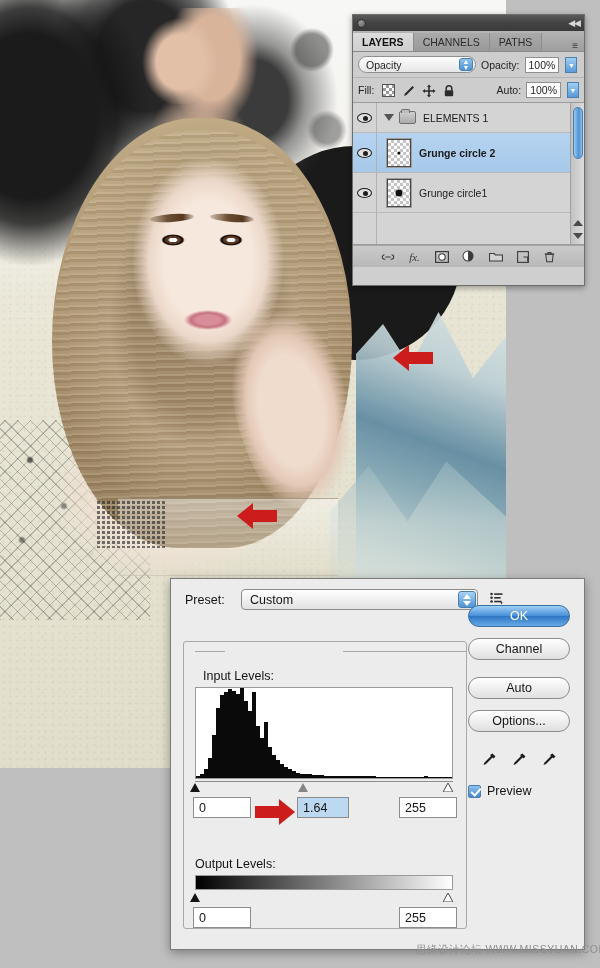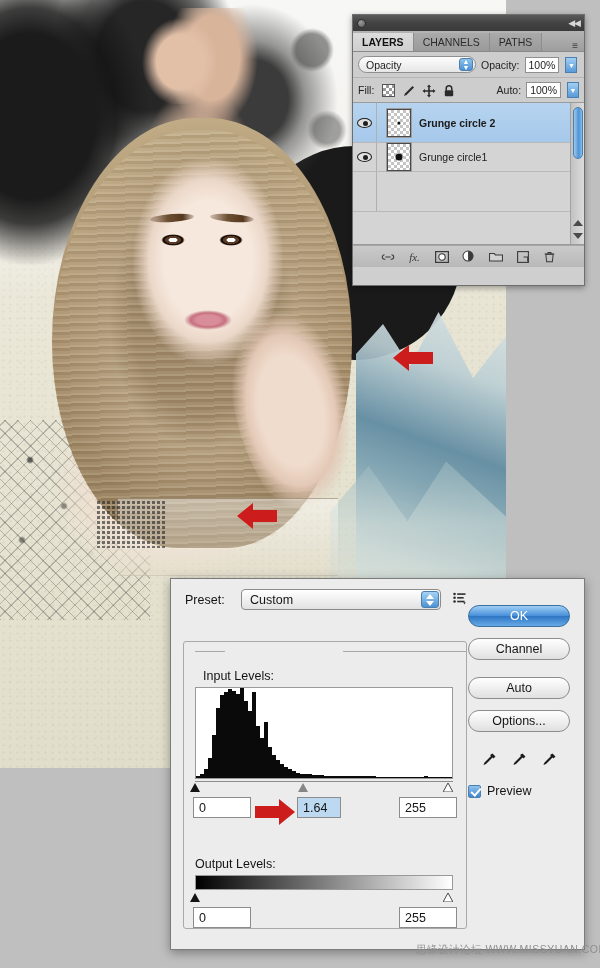--- a/index.html
+++ b/index.html
@@ -502,32 +502,40 @@
         </span>
       </span>
       <span class="small-label" style="margin-left:auto">Auto:</span>
       <span class="numbox">100%</span>
       <span class="numbox-arrow">▼</span>
     </div>
 
     <div class="layer-list">
 
 
+      <div class="layer-row" style="height:30px">
+        <span class="eye-cell">
+          <span class="eye"></span>
+        </span>
+        <span class="tri tri-down"></span>
+        <span class="folder-ic"></span>
+        <span class="layer-name">ELEMENTS 1</span>
+      </div>
 
       <div class="layer-row selected" style="height:40px">
         <span class="eye-cell">
           <span class="eye"></span>
         </span>
         <span class="thumb">
           <span class="dot" style="width:3px;height:3px"></span>
         </span>
         <span class="layer-name bold">Grunge circle 2</span>
       </div>
 
-      <div class="layer-row" style="height:29px">
+      <div class="layer-row" style="height:40px">
         <span class="eye-cell">
           <span class="eye"></span>
         </span>
         <span class="thumb">
           <span class="dot" style="width:7px;height:7px"></span>
         </span>
         <span class="layer-name">Grunge circle1</span>
       </div>
 
       <div class="layer-row" style="height:40px">
@@ -583,21 +591,21 @@
     </div>
   </div>
 
   <div id="levels-dialog">
 
 
     <div class="dlg-body">
 
       <div class="row" style="position:absolute; left:14px; top:10px;">
         <span class="lbl" style="width:56px">Preset:</span>
-        <span class="sel" style="width:200px">
+        <span class="sel" style="width:237px">
           <span>Custom</span>
           <span class="arrows">
             <i class="arw-up"></i>
               <i class="arw-dn"></i>
           </span>
         </span>
         <span style="margin-left:12px">
           <svg viewBox="0 0 16 14" width="15" height="13">
             <circle cx="1.6" cy="2.2" r="1.4" fill="#2e2e2e"></circle>
               <rect x="4.4" y="1.4" width="9" height="1.7" fill="#2e2e2e"></rect>
@@ -691,21 +699,21 @@
         <div class="marker black" style="left:-5px"></div>
         <div class="marker gray" style="left:103px"></div>
         <div class="white-tri" style="left:248px">
           <svg viewBox="0 0 10 9" width="10" height="9">
               <path d="M5 0 L10 9 L0 9 Z" fill="#fff" stroke="#4a4a4a" stroke-width="1"></path>
             </svg>
         </div>
       </div>
 
       <div class="inbox" style="left:22px;top:218px">0</div>
-      <div class="inbox sel-hl" style="left:126px;top:218px;width:44px">1.64</div>
+      <div class="inbox sel-hl" style="left:126px;top:218px;width:52px">1.64</div>
       <div class="inbox" style="left:228px;top:218px">255</div>
 
       <div class="red-arrow" style="left:84px;top:220px;width:40px;height:26px">
         <div class="shaft" style="left:0;right:auto;width:26px"></div>
         <div class="head" style="left:auto;right:0;border-right:none;border-left:16px solid #cc1c1c"></div>
       </div>
 
       <div class="lbl" style="position:absolute;left:24px;top:278px">Output Levels:</div>
 
       <div class="out-grad" style="left:24px;top:296px"></div>

